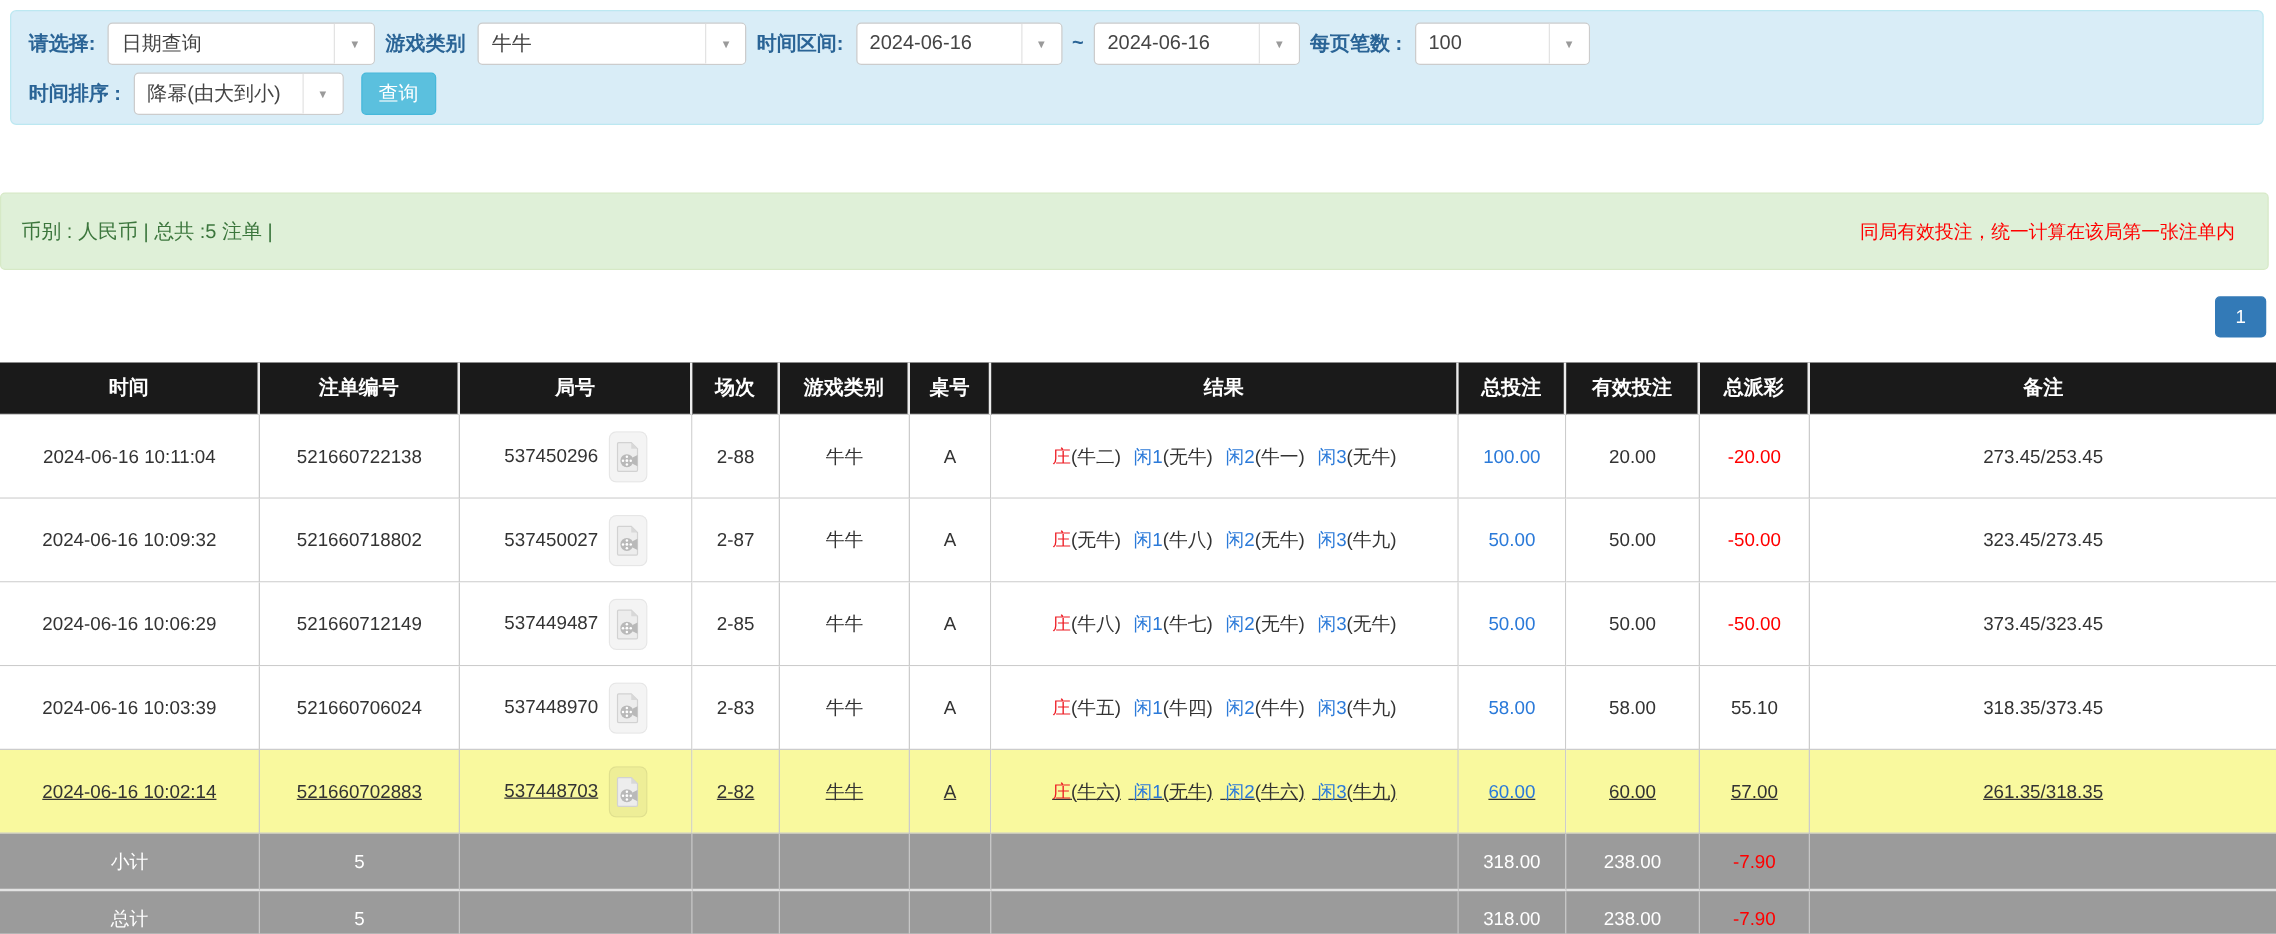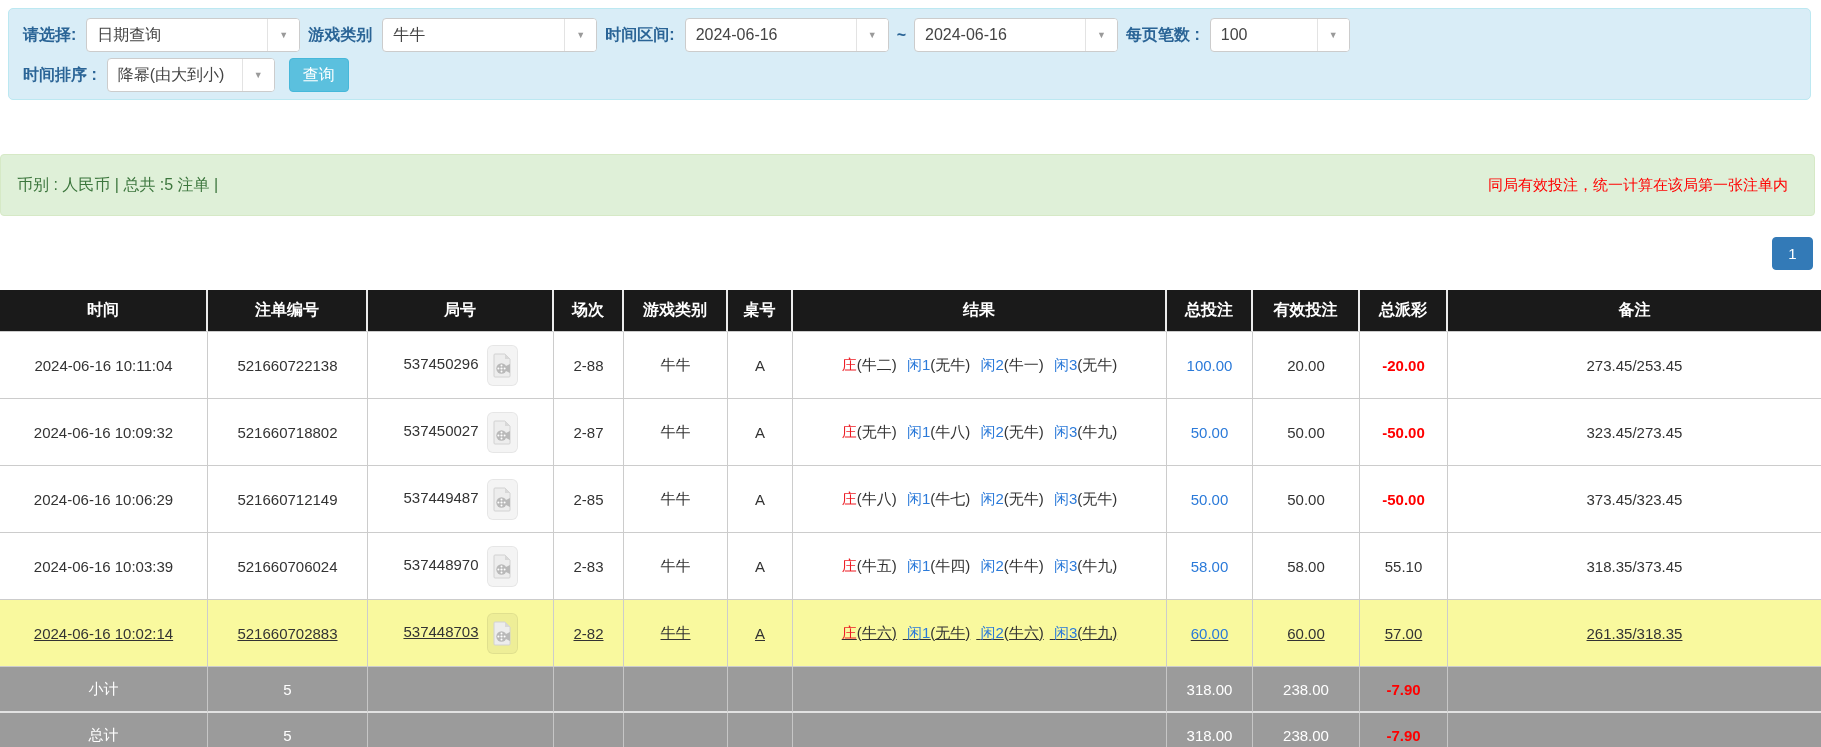--- a/index.html
+++ b/index.html
@@ -23,21 +23,21 @@
     display:inline-flex; align-items:stretch; background:#fff;
     border:1px solid #ccc; border-radius:4px; height:34px; overflow:hidden;
   }
   .sel .sel-text { display:flex; align-items:center; padding:0 10px; font-size:16px; color:#444; flex:1; white-space:nowrap; }
   .sel .caret {
     width:32px; display:flex; align-items:center; justify-content:center;
     border-left:1px solid #e3e3e3; color:#9a9a9a; font-size:9px; background:#fff;
   }
   .w-type  { width:214px; }
   .w-game  { width:215px; }
-  .w-date  { width:204px; }
+  .w-date  { width:165px; }
   .w-size  { width:140px; }
   .w-sort  { width:168px; }
   .tilde { color:#2a6496; font-weight:bold; font-size:16px; margin:0 8px; }
   .btn-search {
     margin-left:14px; background:#5bc0de; color:#fff; border:1px solid #46b8da;
     border-radius:4px; font-size:16px; padding:0 13px; height:34px;
     display:inline-flex; align-items:center; cursor:pointer;
   }
 
   
@@ -72,21 +72,21 @@
   .records th:last-child { border-right:none; }
   .records td {
     height:67px; text-align:center; font-size:15px; color:#333;
     border-right:1px solid #ccc; border-bottom:1px solid #ccc;
     padding:0 4px; background:#fff; white-space:nowrap; overflow:hidden;
   }
   .records td:last-child { border-right:none; }
   tr.hl td { background:#f9f99e;text-decoration:underline; }
   .v-bet   { color:#2b7ad9; }
   .v-payout { color:#333; }
-  .v-payout.neg { color:#ff0000;font-weight:bold; }
+  .v-payout.neg { color:#ff0000; }
   .seg-red  { color:#ed1c24; }
   .seg-blue { color:#2b7ad9; }
   .pair { margin-right:6px; }
   .pair:last-child { margin-right:0; }
 
   
   tr.sumrow td {
     background:#9b9b9b; color:#fff; height:46px; font-size:15px;
     border-right:1px solid #c6c6c6; border-bottom:2px solid #e2e2e2;
   }

